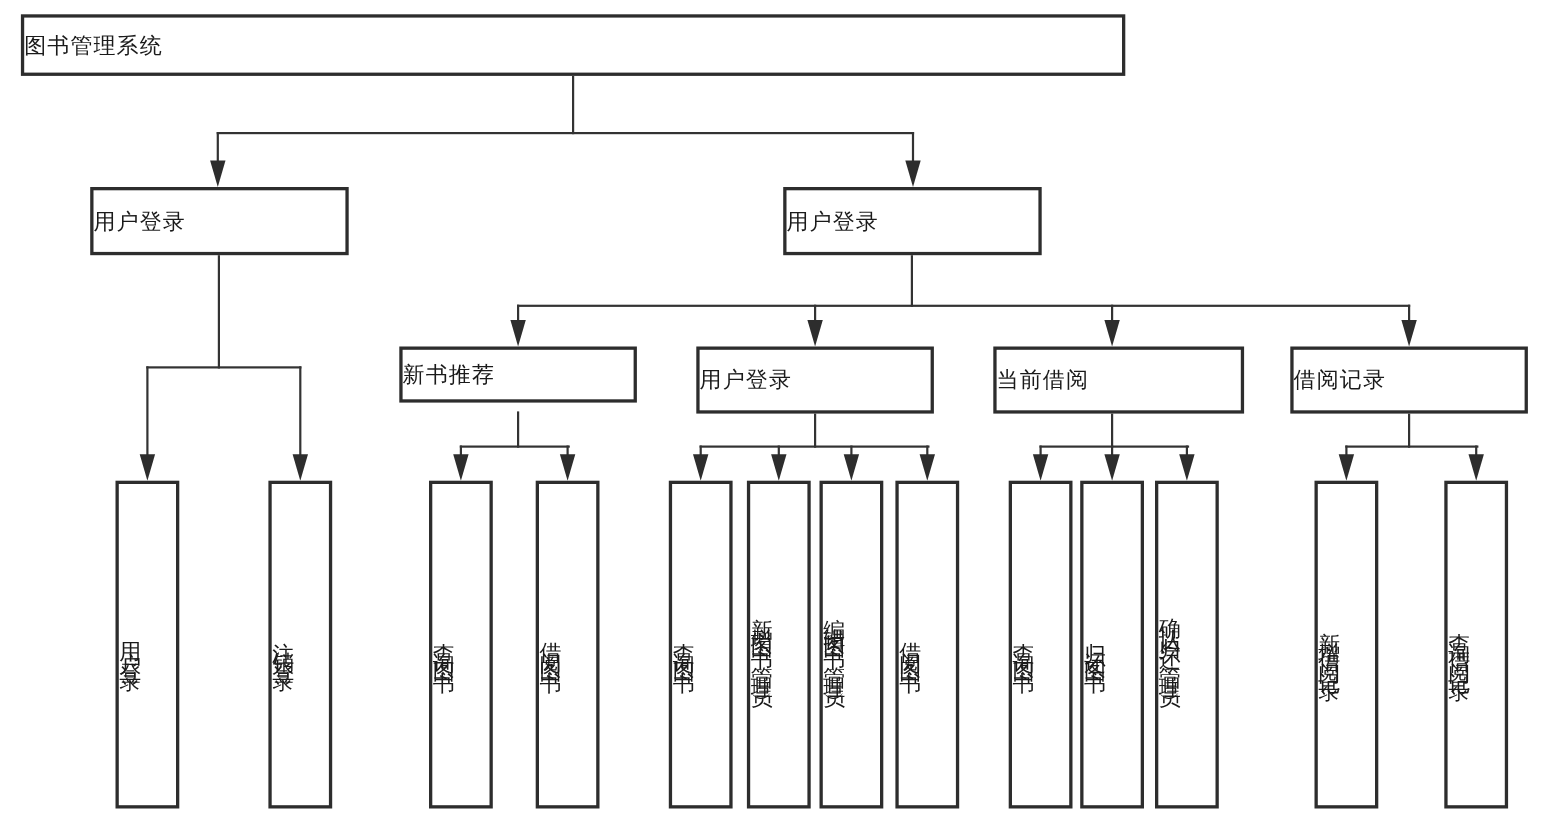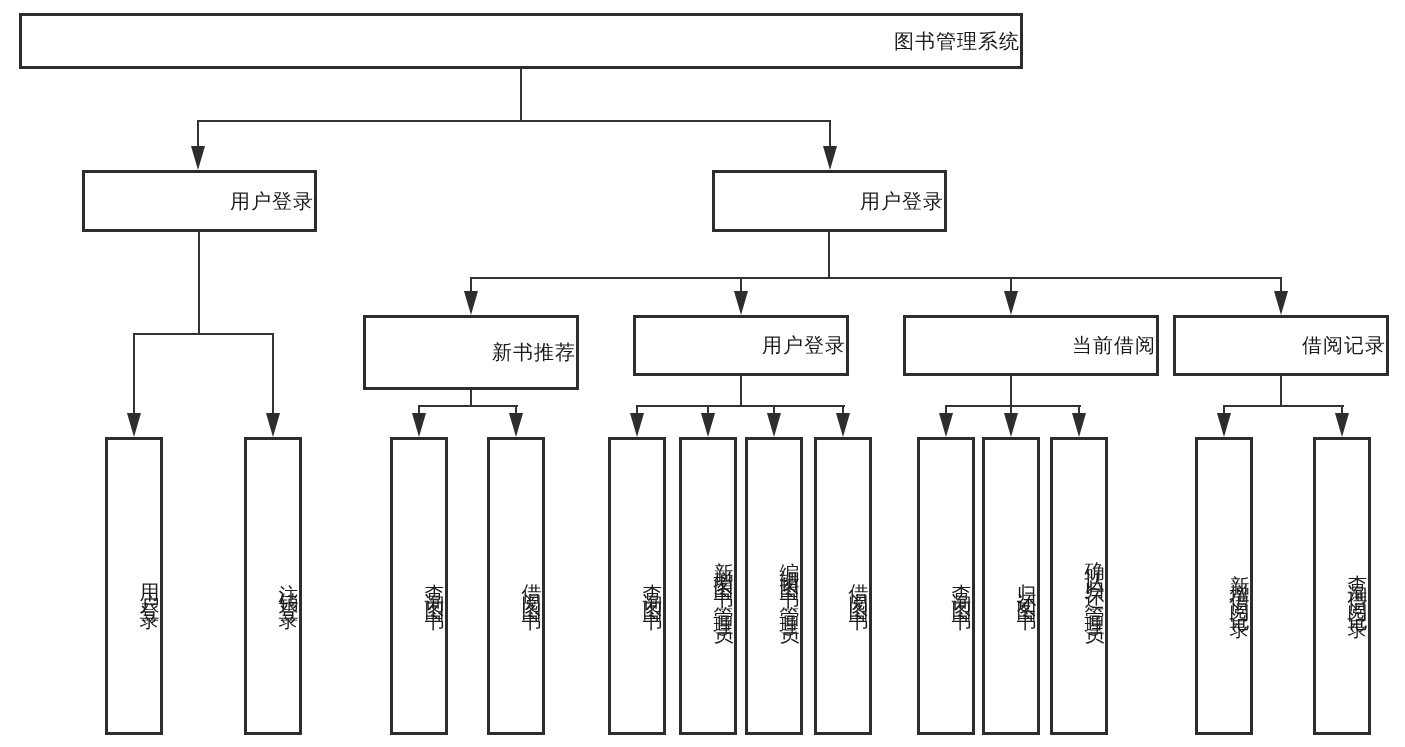--- a/index.html
+++ b/index.html
@@ -2,21 +2,21 @@
 <html><head>
 <meta charset="utf-8">
 <style>
   html,body{margin:0;padding:0;background:#ffffff;}
   .stage{
     position:relative;width:1405px;height:747px;background:#ffffff;overflow:hidden;
     font-family:"Liberation Sans","DejaVu Sans",sans-serif;color:#1a1a1a;
   }
   .box{
     position:absolute;box-sizing:border-box;border:3px solid #2d2d2d;background:#ffffff;
-    display:flex;align-items:center;justify-content:flex-end;z-index:2;
+    display:flex;align-items:center;justify-content:flex-start;z-index:2;
   }
   .hbox .lbl{font-size:20px;letter-spacing:1px;white-space:nowrap;}
   .vbox .vlbl{
     writing-mode:vertical-rl;text-orientation:mixed;
     font-size:20px;line-height:1;letter-spacing:9px;white-space:nowrap;
   }
   .hline{position:absolute;height:2px;background:#333333;z-index:1;}
   .vline{position:absolute;width:2px;background:#333333;z-index:1;}
   .arrow{
     position:absolute;width:0;height:0;z-index:1;
@@ -38,29 +38,29 @@
   </div>
 
   <div class="box hbox" style="left:82px;top:170px;width:235px;height:62px">
     <span class="lbl">用户登录</span>
   </div>
 
   <div class="box hbox" style="left:712px;top:170px;width:235px;height:62px">
     <span class="lbl">用户登录</span>
   </div>
 
-  <div class="box hbox" style="left:363px;top:315px;width:216px;height:75px">
+  <div class="box hbox" style="left:363px;top:315px;width:216px;height:51px">
     <span class="lbl">新书推荐</span>
   </div>
 
   <div class="box hbox" style="left:633px;top:315px;width:216px;height:61px">
     <span class="lbl">用户登录</span>
   </div>
 
-  <div class="box hbox" style="left:903px;top:315px;width:256px;height:61px">
+  <div class="box hbox" style="left:903px;top:315px;width:228px;height:61px">
     <span class="lbl">当前借阅</span>
   </div>
 
   <div class="box hbox" style="left:1173px;top:315px;width:216px;height:61px">
     <span class="lbl">借阅记录</span>
   </div>
 
   <div class="box vbox" style="left:105px;top:437px;width:58px;height:298px">
     <span class="vlbl">用户登录</span>
   </div>

